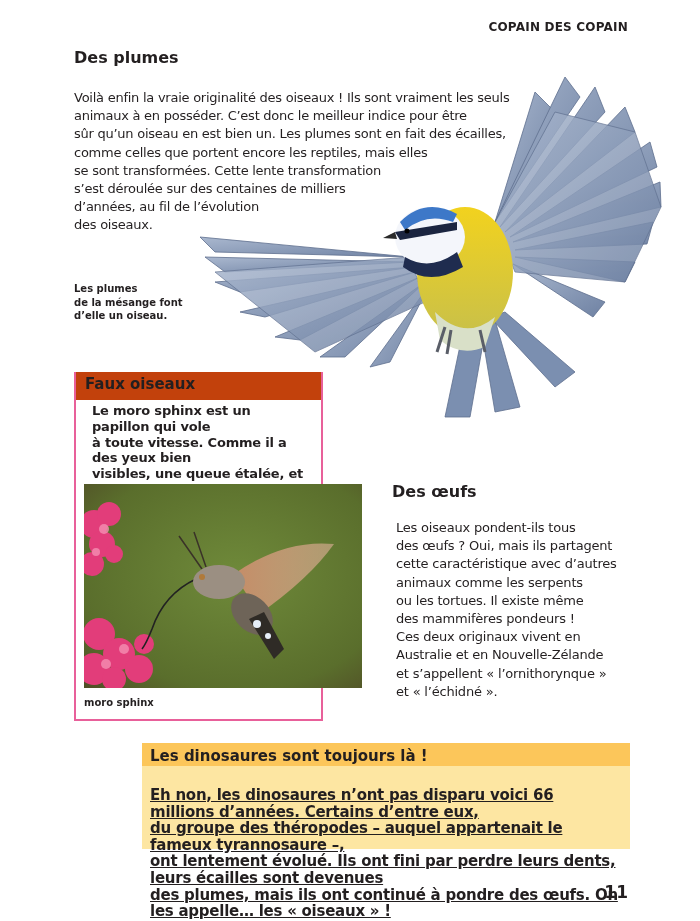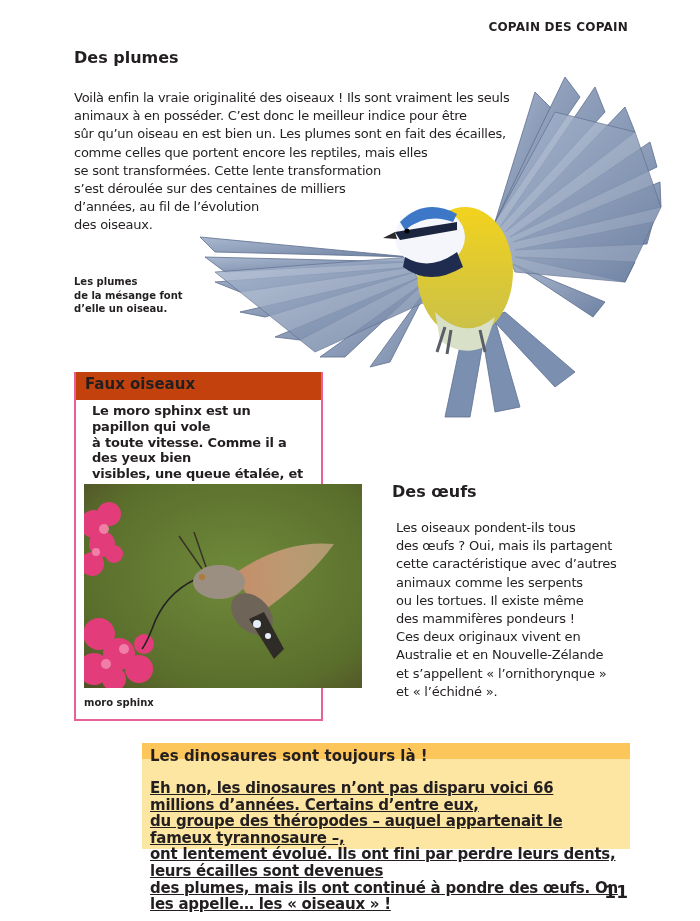--- a/index.html
+++ b/index.html
@@ -7,40 +7,40 @@
   body { position: relative; font-family: "DejaVu Sans", sans-serif; color: #231f20; }
 
   .running-head { position: absolute; top: 20px; right: 72px; font-size: 12px; font-weight: 800; letter-spacing: 0.2px; color: #231f20; font-family: "DejaVu Sans", sans-serif; }
 
   .sec-title { font-weight: 700; font-size: 16px; }
   .body-text { font-size: 13px; line-height: 18.2px; color: #231f20; white-space: pre-line; }
 
   #plumes-title { position: absolute; left: 74px; top: 48px; }
   #plumes-body { position: absolute; left: 74px; top: 89px; width: 440px; letter-spacing: -0.25px; }
 
-  #caption-mesange { position: absolute; left: 74px; top: 275px; font-size: 10px; line-height: 13.5px; font-weight: 700; white-space: pre-line; }
+  #caption-mesange { position: absolute; left: 74px; top: 282px; font-size: 10px; line-height: 13.5px; font-weight: 700; white-space: pre-line; }
 
   
   #bird { position: absolute; left: 195px; top: 72px; width: 475px; height: 350px; }
 
   
   #faux-box { position: absolute; left: 74px; top: 372px; width: 249px; height: 349px; border: 2px solid #e8609a; border-top: none; background: #fff; }
   #faux-header { height: 28px; background: #c2410c; padding: 3px 9px; }
   #faux-title { font-size: 15px; font-weight: 700; color: #231f20; }
   #faux-body { padding: 3px 10px 0 16px; font-size: 13px; line-height: 15.8px; font-weight: 700; white-space: pre-line; letter-spacing: -0.2px; }
   #sphinx-photo { position: absolute; left: 84px; top: 484px; width: 278px; height: 204px; overflow: hidden; }
   #sphinx-caption { position: absolute; left: 84px; top: 697px; font-size: 10px; font-weight: 700; }
 
   
   #oeufs-title { position: absolute; left: 392px; top: 482px; }
   #oeufs-body { position: absolute; left: 396px; top: 505px; width: 250px; letter-spacing: -0.2px; margin-top: 14px; }
 
   
   #dino-box { position: absolute; left: 142px; top: 743px; width: 488px; height: 106px; background: #fde6a2; }
-  #dino-header { height: 16px; background: #fcc65a; padding: 4px 8px; }
+  #dino-header { height: 23px; background: #fcc65a; padding: 4px 8px; }
   #dino-title { font-size: 15px; font-weight: 700; color: #231f20; }
   #dino-body { padding: 21px 8px; font-size: 15px; line-height: 16.6px; font-weight: 700; white-space: pre-line; letter-spacing: -0.25px; text-decoration: underline; }
 
   #page-number { position: absolute; right: 72px; top: 882px; font-size: 17px; font-weight: 800; }
 </style>
 </head>
 <body>
 
 <div class="running-head">COPAIN DES COPAIN</div>
 

